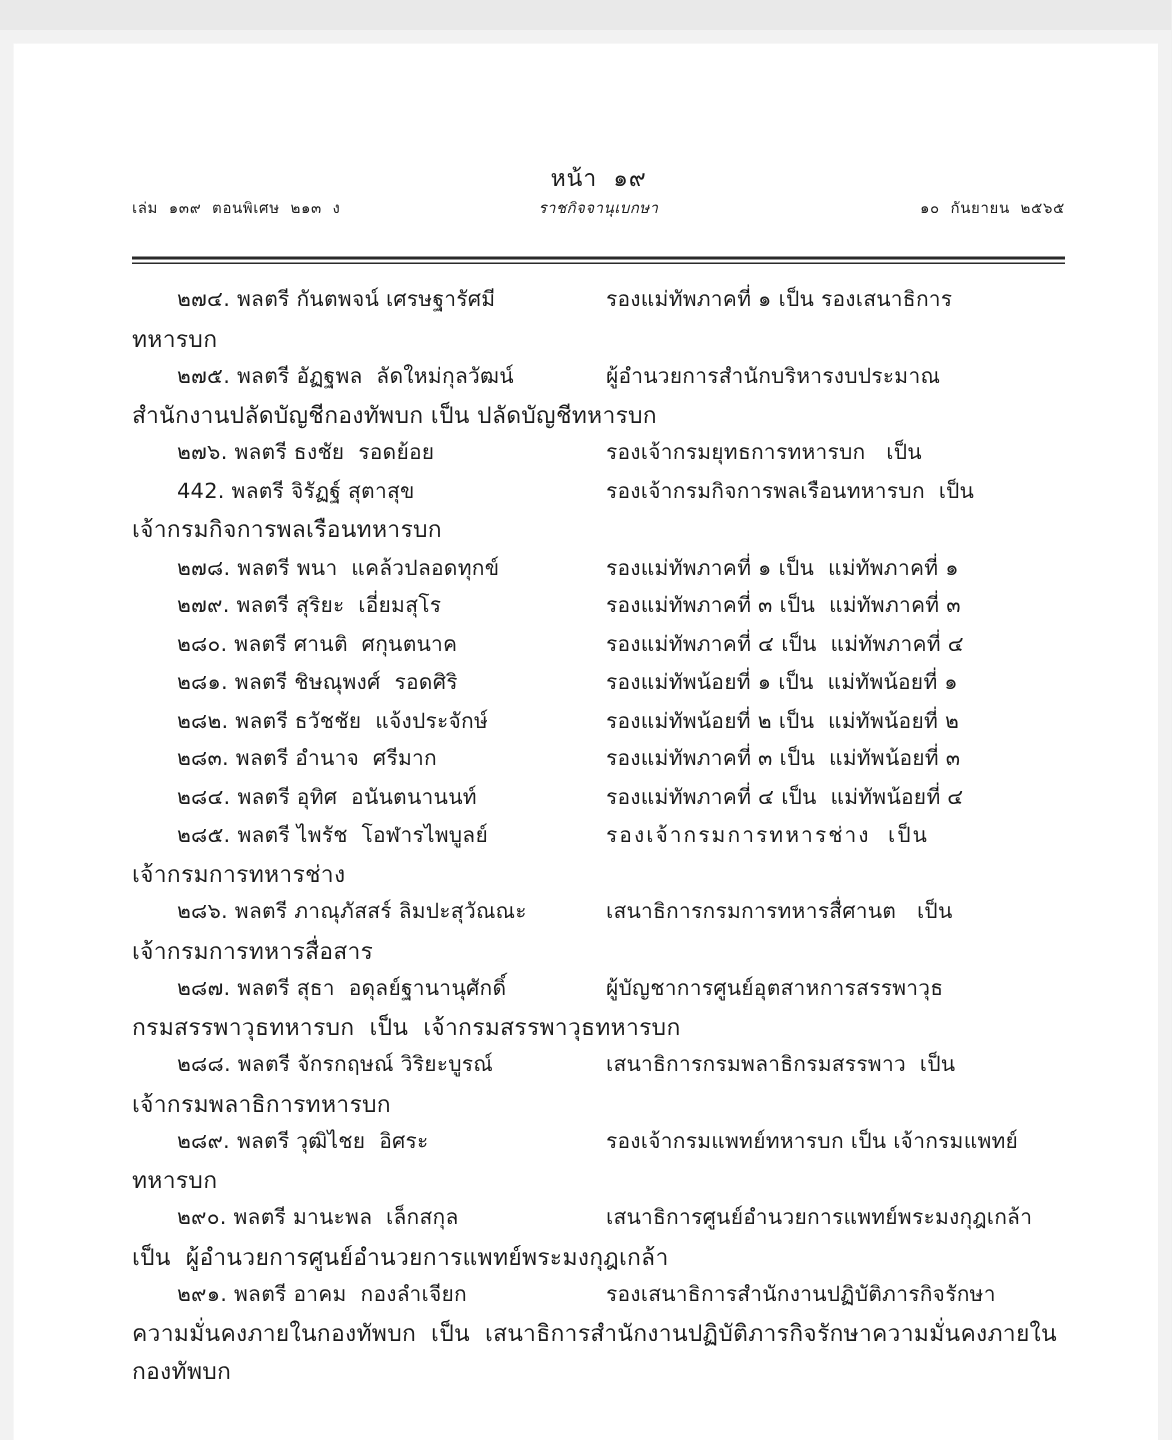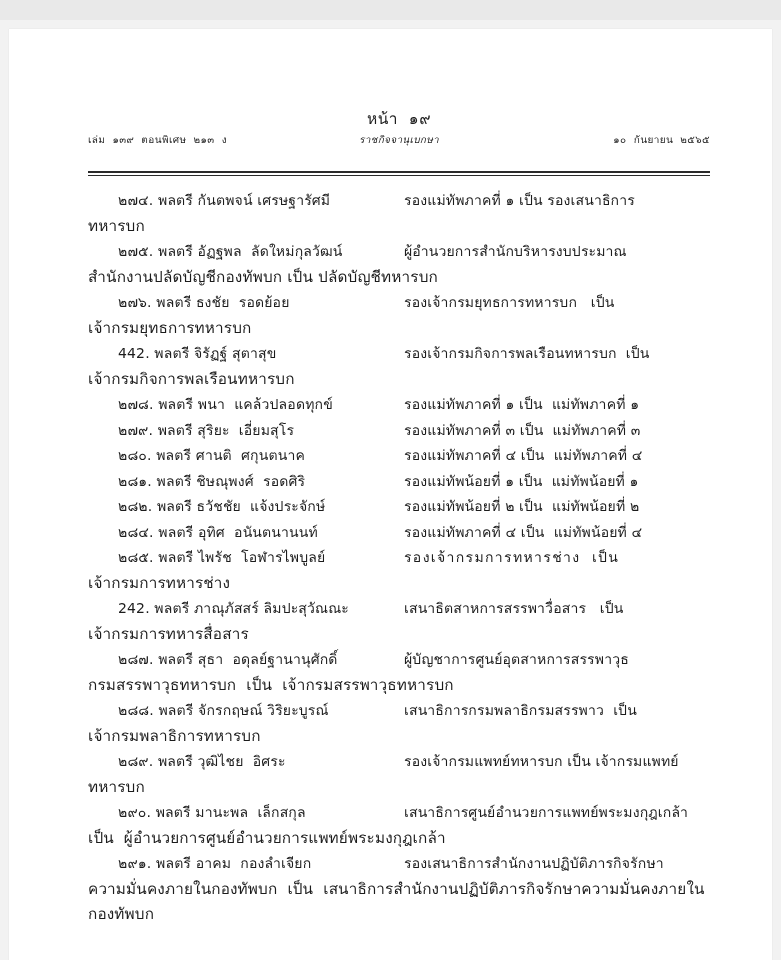--- a/index.html
+++ b/index.html
@@ -144,21 +144,20 @@
           <div class="entry">
             <div class="entry-main"><div class="entry-name">๒๗๔. พลตรี กันตพจน์ เศรษฐารัศมี</div><div class="entry-position">รองแม่ทัพภาคที่ ๑ เป็น รองเสนาธิการ</div></div>
             <div class="entry-cont">ทหารบก</div>
           </div>
           <div class="entry">
             <div class="entry-main"><div class="entry-name">๒๗๕. พลตรี อัฏฐพล  ลัดใหม่กุลวัฒน์</div><div class="entry-position">ผู้อำนวยการสำนักบริหารงบประมาณ</div></div>
             <div class="entry-cont">สำนักงานปลัดบัญชีกองทัพบก เป็น ปลัดบัญชีทหารบก</div>
           </div>
           <div class="entry">
             <div class="entry-main"><div class="entry-name">๒๗๖. พลตรี ธงชัย  รอดย้อย</div><div class="entry-position">รองเจ้ากรมยุทธการทหารบก   เป็น</div></div>
-            <div class="entry-cont">เจ้ากรมยุทธการทหารบก</div>
           </div>
           <div class="entry">
             <div class="entry-main"><div class="entry-name">442. พลตรี จิรัฏฐ์ สุตาสุข</div><div class="entry-position">รองเจ้ากรมกิจการพลเรือนทหารบก  เป็น</div></div>
             <div class="entry-cont">เจ้ากรมกิจการพลเรือนทหารบก</div>
           </div>
           <div class="entry">
             <div class="entry-main"><div class="entry-name">๒๗๘. พลตรี พนา  แคล้วปลอดทุกข์</div><div class="entry-position">รองแม่ทัพภาคที่ ๑ เป็น  แม่ทัพภาคที่ ๑</div></div>
           </div>
           <div class="entry">
             <div class="entry-main"><div class="entry-name">๒๗๙. พลตรี สุริยะ  เอี่ยมสุโร</div><div class="entry-position">รองแม่ทัพภาคที่ ๓ เป็น  แม่ทัพภาคที่ ๓</div></div>
@@ -166,28 +165,31 @@
           <div class="entry">
             <div class="entry-main"><div class="entry-name">๒๘๐. พลตรี ศานติ  ศกุนตนาค</div><div class="entry-position">รองแม่ทัพภาคที่ ๔ เป็น  แม่ทัพภาคที่ ๔</div></div>
           </div>
           <div class="entry">
             <div class="entry-main"><div class="entry-name">๒๘๑. พลตรี ชิษณุพงศ์  รอดศิริ</div><div class="entry-position">รองแม่ทัพน้อยที่ ๑ เป็น  แม่ทัพน้อยที่ ๑</div></div>
           </div>
           <div class="entry">
             <div class="entry-main"><div class="entry-name">๒๘๒. พลตรี ธวัชชัย  แจ้งประจักษ์</div><div class="entry-position">รองแม่ทัพน้อยที่ ๒ เป็น  แม่ทัพน้อยที่ ๒</div></div>
           </div>
           <div class="entry">
+            <div class="entry-main"><div class="entry-name">๒๘๓. พลตรี อำนาจ  ศรีมาก</div><div class="entry-position">รองแม่ทัพภาคที่ ๓ เป็น  แม่ทัพน้อยที่ ๓</div></div>
+          </div>
+          <div class="entry">
             <div class="entry-main"><div class="entry-name">๒๘๔. พลตรี อุทิศ  อนันตนานนท์</div><div class="entry-position">รองแม่ทัพภาคที่ ๔ เป็น  แม่ทัพน้อยที่ ๔</div></div>
           </div>
           <div class="entry">
             <div class="entry-main"><div class="entry-name">๒๘๕. พลตรี ไพรัช  โอฬารไพบูลย์</div><div class="entry-position spread">รองเจ้ากรมการทหารช่าง  เป็น</div></div>
             <div class="entry-cont">เจ้ากรมการทหารช่าง</div>
           </div>
           <div class="entry">
-            <div class="entry-main"><div class="entry-name">242. พลตรี ภาณุภัสสร์ ลิมปะสุวัณณะ</div><div class="entry-position">เสนาธิตสาหการสรรพาวื่อสาร   เป็น</div></div>
+            <div class="entry-main"><div class="entry-name">๒๘๖. พลตรี ภาณุภัสสร์ ลิมปะสุวัณณะ</div><div class="entry-position">เสนาธิการกรมการทหารสื่ศานต   เป็น</div></div>
             <div class="entry-cont">เจ้ากรมการทหารสื่อสาร</div>
           </div>
           <div class="entry">
             <div class="entry-main"><div class="entry-name">๒๘๗. พลตรี สุธา  อดุลย์ฐานานุศักดิ์</div><div class="entry-position">ผู้บัญชาการศูนย์อุตสาหการสรรพาวุธ</div></div>
             <div class="entry-cont">กรมสรรพาวุธทหารบก  เป็น  เจ้ากรมสรรพาวุธทหารบก</div>
           </div>
           <div class="entry">
             <div class="entry-main"><div class="entry-name">๒๘๘. พลตรี จักรกฤษณ์ วิริยะบูรณ์</div><div class="entry-position">เสนาธิการกรมพลาธิกรมสรรพาว  เป็น</div></div>
             <div class="entry-cont">เจ้ากรมพลาธิการทหารบก</div>
           </div>

